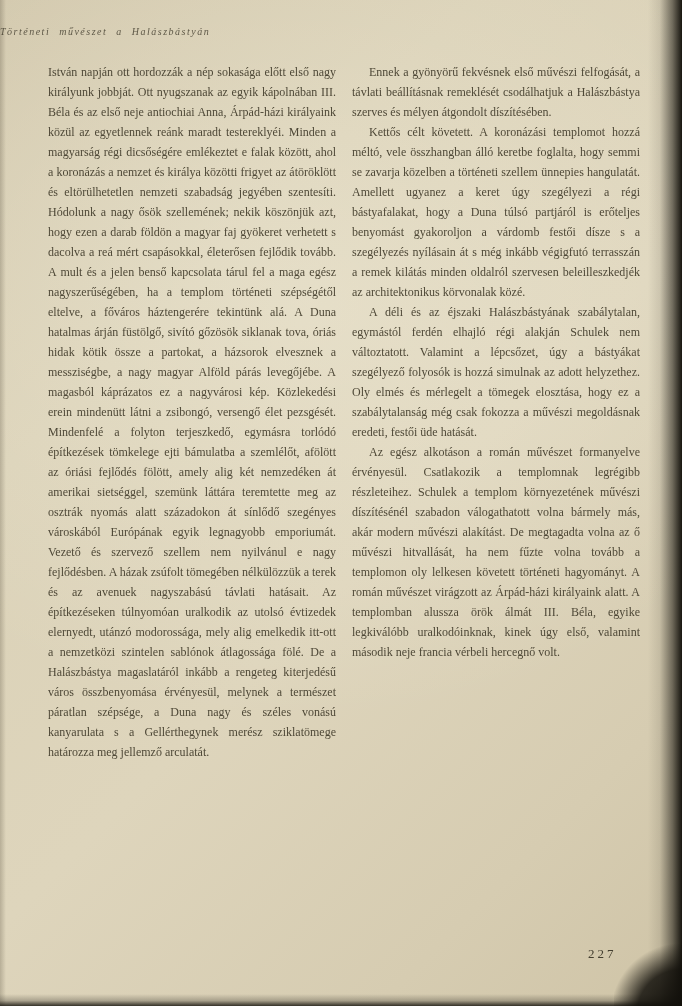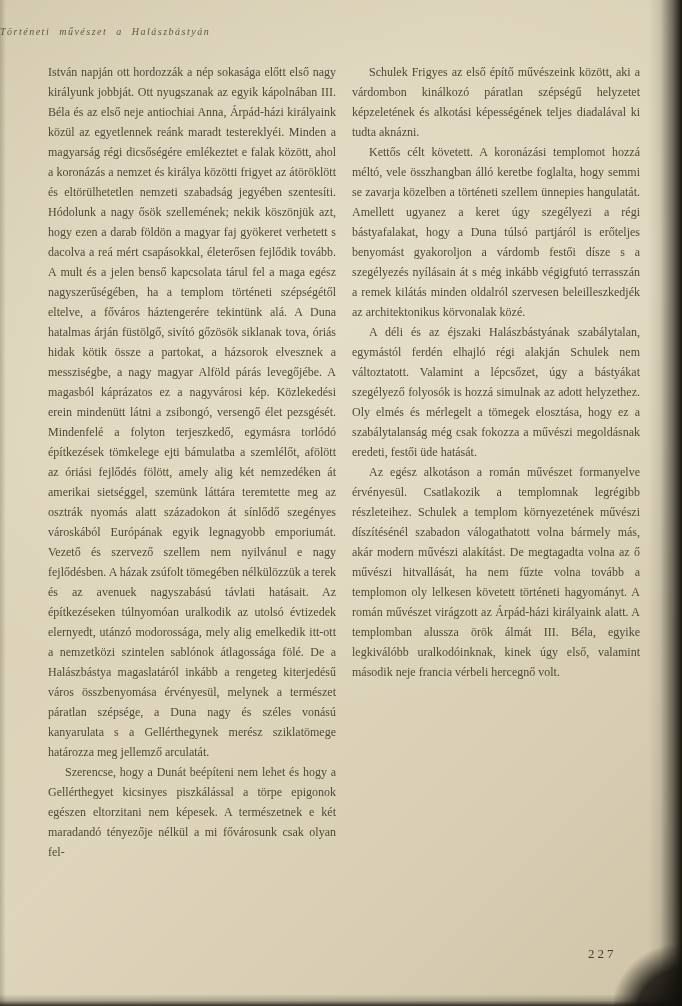--- a/index.html
+++ b/index.html
@@ -99,24 +99,23 @@
 </head>
 <body>
 
 <div class="scan-page">
 
   <div class="running-header">Történeti művészet a Halászbástyán</div>
 
   <div class="columns">
     <div class="col">
       <p>István napján ott hordozzák a nép sokasága előtt első nagy királyunk jobbját. Ott nyugszanak az egyik kápolnában III. Béla és az első neje antiochiai Anna, Árpád-házi királyaink közül az egyetlennek reánk maradt testereklyéi. Minden a magyarság régi dicsőségére emlékeztet e falak között, ahol a koronázás a nemzet és királya közötti frigyet az átöröklött és eltörülhetetlen nemzeti szabadság jegyében szentesíti. Hódolunk a nagy ősök szellemének; nekik köszönjük azt, hogy ezen a darab földön a magyar faj gyökeret verhetett s dacolva a reá mért csapásokkal, életerősen fejlődik tovább. A mult és a jelen benső kapcsolata tárul fel a maga egész nagyszerűségében, ha a templom történeti szépségétől eltelve, a főváros háztengerére tekintünk alá. A Duna hatalmas árján füstölgő, sivító gőzösök siklanak tova, óriás hidak kötik össze a partokat, a házsorok elvesznek a messziségbe, a nagy magyar Alföld párás levegőjébe. A magasból káprázatos ez a nagyvárosi kép. Közlekedési erein mindenütt látni a zsibongó, versengő élet pezsgését. Mindenfelé a folyton terjeszkedő, egymásra torlódó építkezések tömkelege ejti bámulatba a szemlélőt, afölött az óriási fejlődés fölött, amely alig két nemzedéken át amerikai sietséggel, szemünk láttára teremtette meg az osztrák nyomás alatt századokon át sínlődő szegényes városkából Európának egyik legnagyobb emporiumát. Vezető és szervező szellem nem nyilvánul e nagy fejlődésben. A házak zsúfolt tömegében nélkülözzük a terek és az avenuek nagyszabású távlati hatásait. Az építkezéseken túlnyomóan uralkodik az utolsó évtizedek elernyedt, utánzó modorossága, mely alig emelkedik itt-ott a nemzetközi szintelen sablónok átlagossága fölé. De a Halászbástya magaslatáról inkább a rengeteg kiterjedésű város összbenyomása érvényesül, melynek a természet páratlan szépsége, a Duna nagy és széles vonású kanyarulata s a Gellérthegynek merész sziklatömege határozza meg jellemző arculatát.</p>
-      <p class="indent">Szerencse, hogy a Dunát beépíteni nem lehet és hogy a Gellérthegyet kicsinyes piszkálással a törpe epigonok egészen eltorzitani nem képesek. A természetnek e két maradandó tényezője nélkül a mi fővárosunk csak olyan fel-</p>
     </div>
     <div class="col">
-      <p class="indent">Schulek Frigyes az első építő művészeink között, aki a várdombon kinálkozó páratlan szépségű helyzetet képzeletének és alkotási képességének teljes diadalával ki tudta aknázni.</p>
+      <p class="indent">Ennek a gyönyörű fekvésnek első művészi felfogását, a távlati beállításnak remeklését csodálhatjuk a Halászbástya szerves és mélyen átgondolt díszítésében.</p>
       <p class="indent">Kettős célt követett. A koronázási templomot hozzá méltó, vele összhangban álló keretbe foglalta, hogy semmi se zavarja közelben a történeti szellem ünnepies hangulatát. Amellett ugyanez a keret úgy szegélyezi a régi bástyafalakat, hogy a Duna túlsó partjáról is erőteljes benyomást gyakoroljon a várdomb festői dísze s a szegélyezés nyílásain át s még inkább végigfutó terrasszán a remek kilátás minden oldalról szervesen beleilleszkedjék az architektonikus körvonalak közé.</p>
       <p class="indent">A déli és az éjszaki Halászbástyának szabálytalan, egymástól ferdén elhajló régi alakján Schulek nem változtatott. Valamint a lépcsőzet, úgy a bástyákat szegélyező folyosók is hozzá simulnak az adott helyzethez. Oly elmés és mérlegelt a tömegek elosztása, hogy ez a szabálytalanság még csak fokozza a művészi megoldásnak eredeti, festői üde hatását.</p>
       <p class="indent">Az egész alkotáson a román művészet formanyelve érvényesül. Csatlakozik a templomnak legrégibb részleteihez. Schulek a templom környezetének művészi díszítésénél szabadon válogathatott volna bármely más, akár modern művészi alakítást. De megtagadta volna az ő művészi hitvallását, ha nem fűzte volna tovább a templomon oly lelkesen követett történeti hagyományt. A román művészet virágzott az Árpád-házi királyaink alatt. A templomban alussza örök álmát III. Béla, egyike legkiválóbb uralkodóinknak, kinek úgy első, valamint második neje francia vérbeli hercegnő volt.</p>
     </div>
   </div>
 
   <div class="page-number">227</div>
 
   <div class="edge-left"></div>
   <div class="edge-right"></div>

